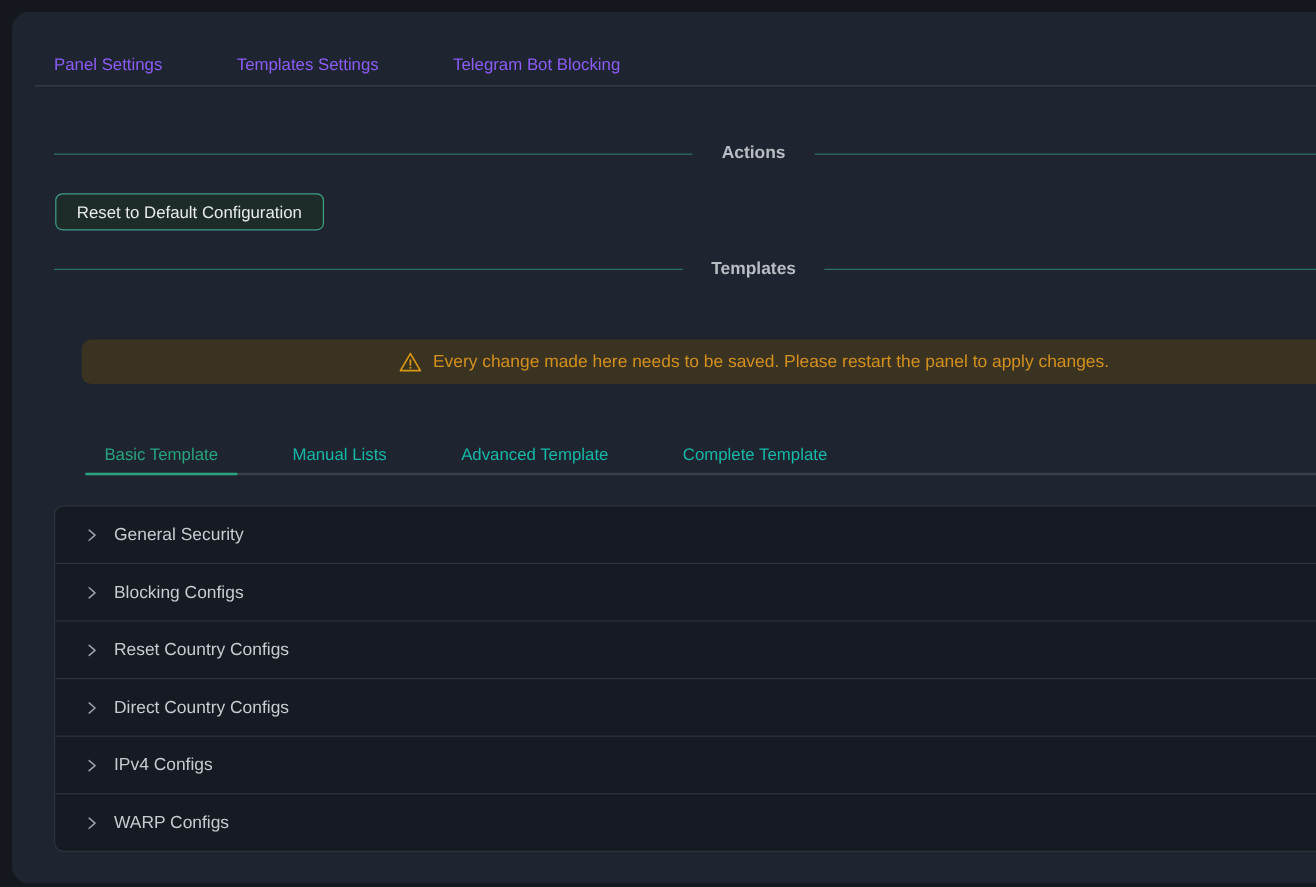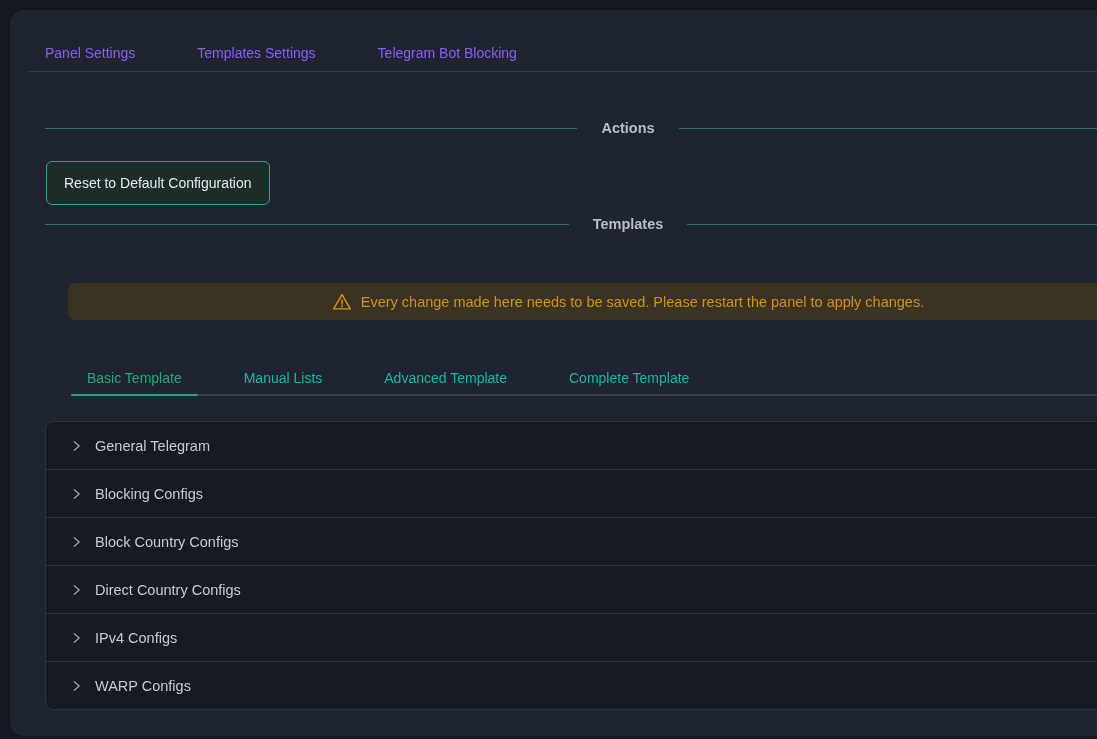--- a/index.html
+++ b/index.html
@@ -32,21 +32,21 @@
     position:absolute;left:35px;width:1166px;height:22px;
     display:flex;align-items:center;
     color:#b9bdc3;font-size:14.5px;font-weight:700;
   }
   .divider::before,.divider::after{content:"";flex:1;height:1px;background:#2d7164;}
   .divider .divider-label{padding:0 24px;white-space:nowrap;}
   .divider-actions{top:107px;}
   .divider-templates{top:203px;}
   
   .reset-btn{
-    position:absolute;left:36px;top:151px;height:44px;box-sizing:border-box;
+    position:absolute;left:36px;top:151px;height:31px;box-sizing:border-box;
     padding:0 17px;display:flex;align-items:center;
     background:#1d2c29;border:1px solid #3f9e88;border-radius:6px;
     color:#e8eaed;font-size:14px;font-family:inherit;cursor:pointer;white-space:nowrap;
   }
   
   .alert{
     position:absolute;left:58px;top:273px;width:1120px;height:37px;
     background:#3b3322;border-radius:8px;
     display:flex;align-items:center;justify-content:center;gap:9px;
     color:#d3901b;font-size:14.5px;
@@ -119,37 +119,37 @@
     <div class="subtab">Complete Template</div>
   </div>
 
   <div class="collapse">
     <div class="collapse-item">
       <span class="chev">
         <svg width="12" height="12" viewBox="0 0 12 12">
             <polyline points="4.3,1.8 9.2,6 4.3,10.2" fill="none" stroke="#9aa0a8" stroke-width="1.3" stroke-linecap="round" stroke-linejoin="round"></polyline>
           </svg>
       </span>
-      <span>General Telegram</span>
+      <span>General Security</span>
     </div>
     <div class="collapse-item">
       <span class="chev">
         <svg width="12" height="12" viewBox="0 0 12 12">
             <polyline points="4.3,1.8 9.2,6 4.3,10.2" fill="none" stroke="#9aa0a8" stroke-width="1.3" stroke-linecap="round" stroke-linejoin="round"></polyline>
           </svg>
       </span>
       <span>Blocking Configs</span>
     </div>
     <div class="collapse-item">
       <span class="chev">
         <svg width="12" height="12" viewBox="0 0 12 12">
             <polyline points="4.3,1.8 9.2,6 4.3,10.2" fill="none" stroke="#9aa0a8" stroke-width="1.3" stroke-linecap="round" stroke-linejoin="round"></polyline>
           </svg>
       </span>
-      <span>Block Country Configs</span>
+      <span>Reset Country Configs</span>
     </div>
     <div class="collapse-item">
       <span class="chev">
         <svg width="12" height="12" viewBox="0 0 12 12">
             <polyline points="4.3,1.8 9.2,6 4.3,10.2" fill="none" stroke="#9aa0a8" stroke-width="1.3" stroke-linecap="round" stroke-linejoin="round"></polyline>
           </svg>
       </span>
       <span>Direct Country Configs</span>
     </div>
     <div class="collapse-item">

